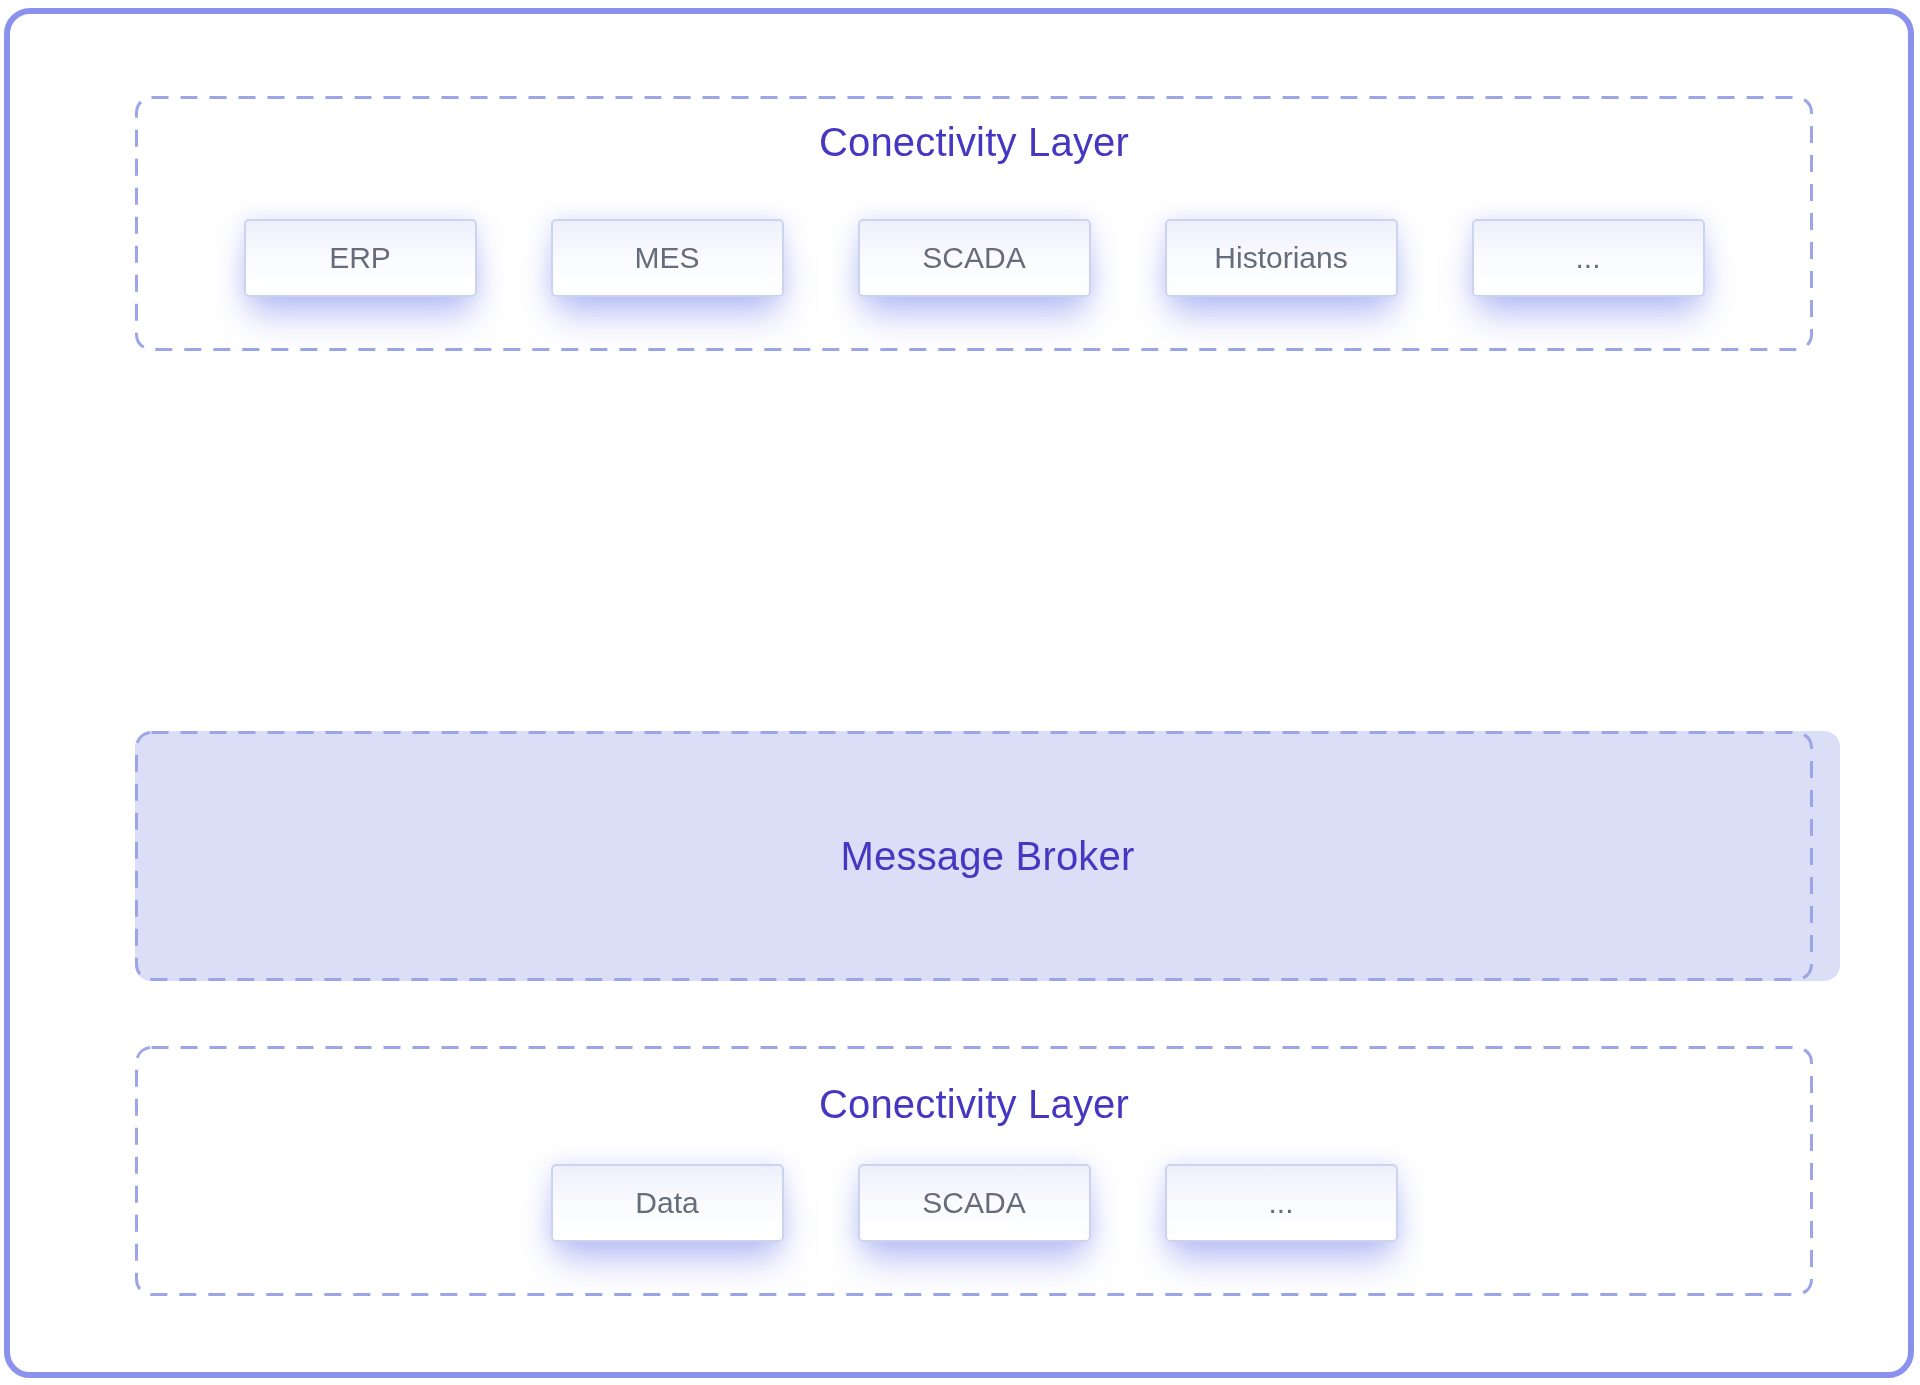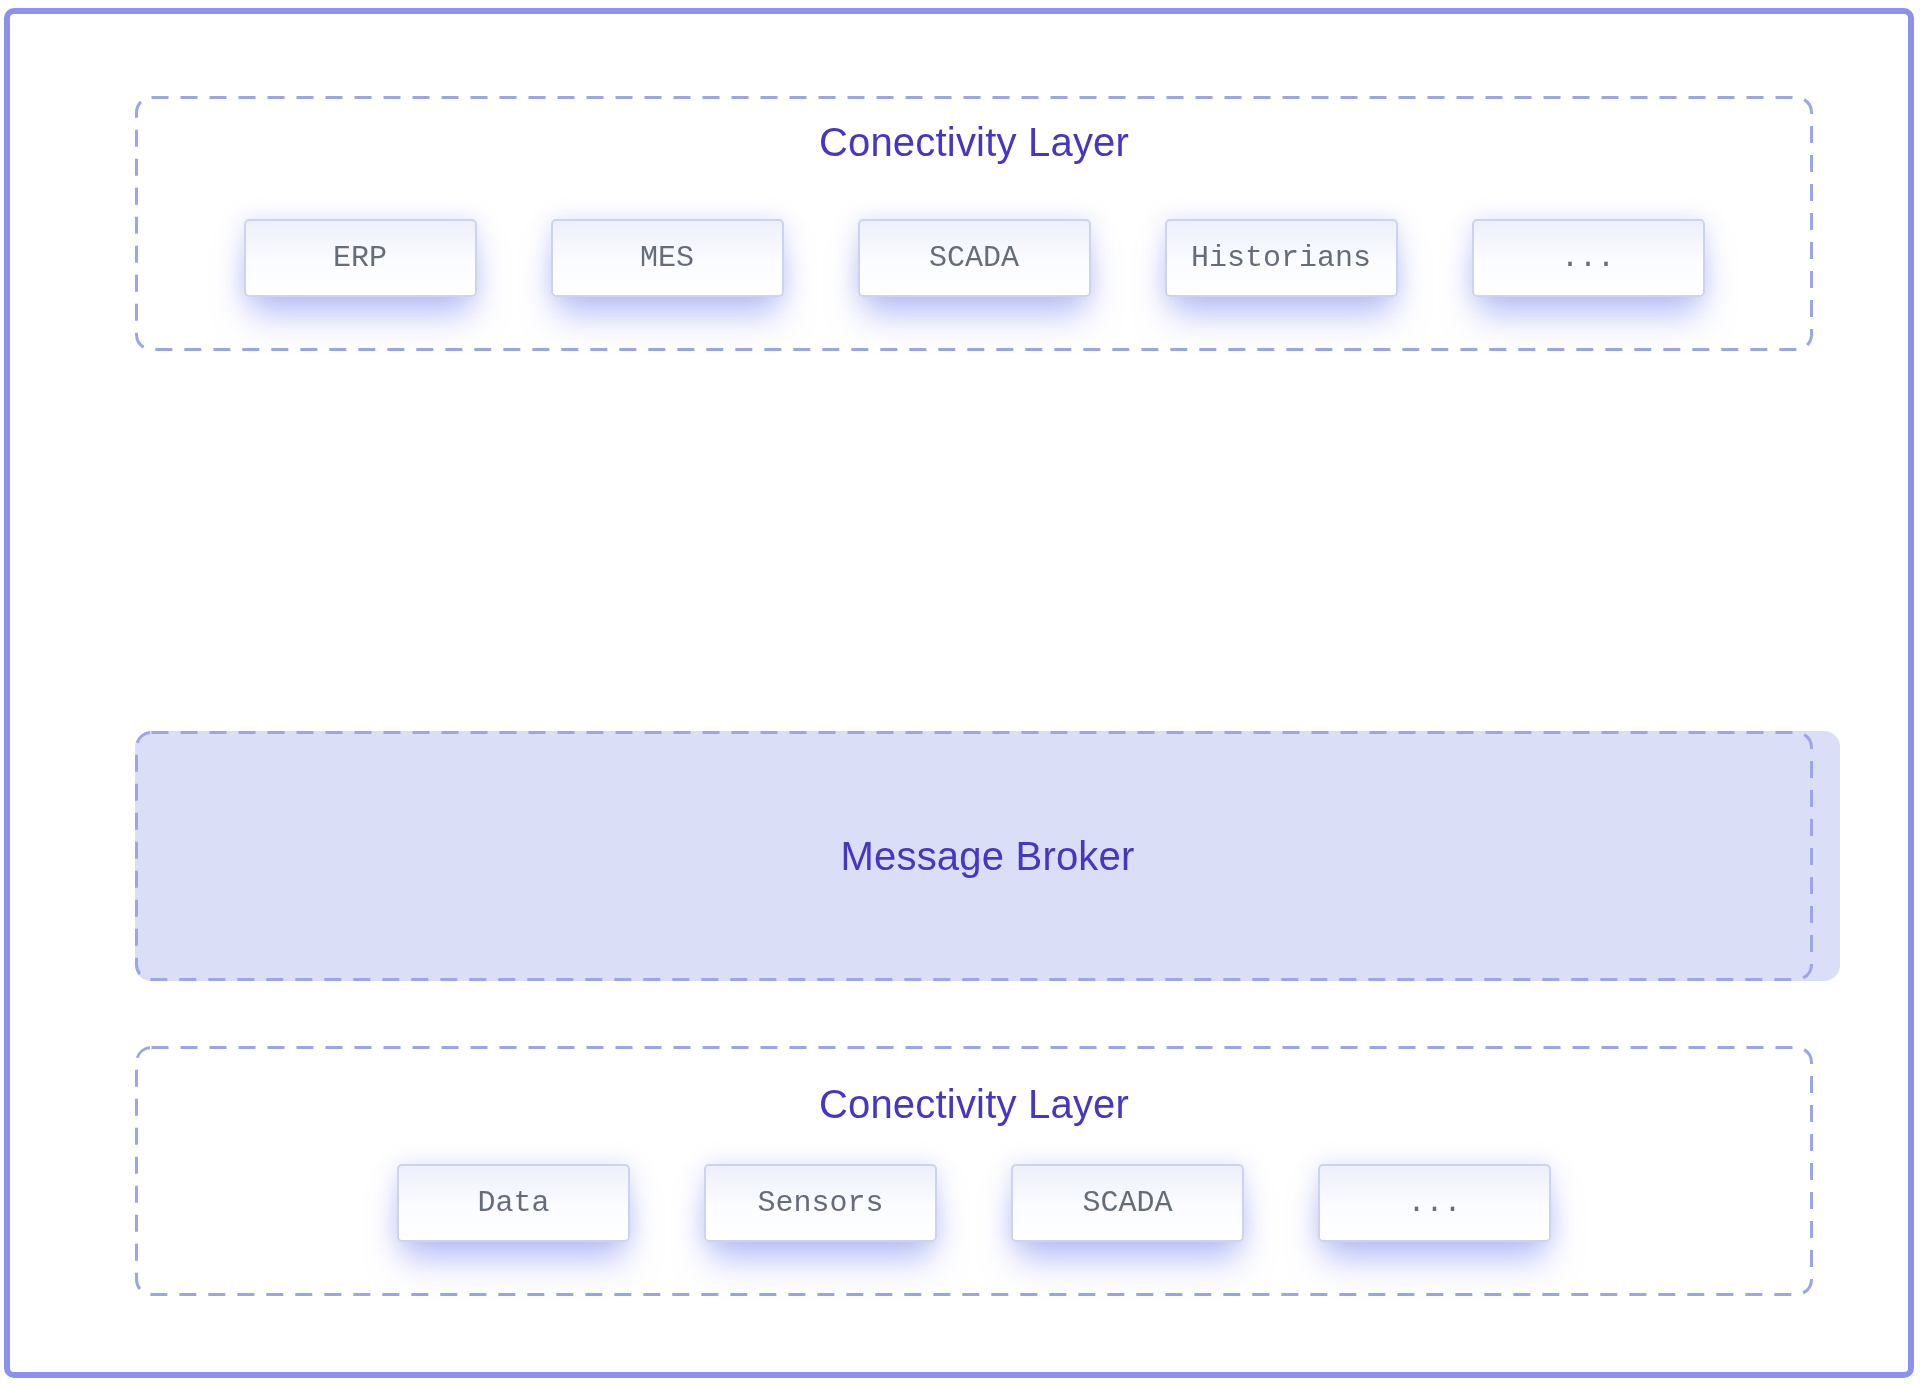--- a/index.html
+++ b/index.html
@@ -15,21 +15,21 @@
     font-family: "Liberation Sans", "DejaVu Sans", sans-serif;
   }
   
   .frame {
     position: absolute;
     left: 4px;
     top: 8px;
     right: 6px;
     bottom: 7px;
     border: 6px solid var(--frame-border, #8b92ee);
-    border-radius: 10px;
+    border-radius: 26px;
     background: #ffffff;
   }
   
   .layer {
     position: absolute;
     left: 125px;
     width: 1678px;
   }
   .layer .dash-svg {
     position: absolute;
@@ -60,21 +60,20 @@
     top: 50%;
     transform: translateY(-50%);
   }
   .box-row {
     position: absolute;
     left: 0;
     right: 0;
     display: flex;
     justify-content: center;
     gap: 74px;
-    font-family: Liberation Mono, monospace;
   }
   .box-row.row-top { top: 123px; }
   .box-row.row-bottom { top: 118px; }
   .node-box {
     box-sizing: border-box;
     width: 233px;
     height: 78px;
     display: flex;
     align-items: center;
     justify-content: center;
@@ -115,19 +114,18 @@
     <h2 class="layer-title center-pos">Message Broker</h2>
   </section>
 
   <section class="layer" style="top:1032px;height:250px;">
     <svg class="dash-svg" width="1678" height="250">
       <rect x="1.5" y="1.5" width="1675" height="247" rx="15" fill="none" stroke="var(--dashed-border)" stroke-width="3" stroke-dasharray="17 12"></rect>
     </svg>
     <h2 class="layer-title top-pos-2">Conectivity Layer</h2>
     <div class="box-row row-bottom">
         <div class="node-box">Data</div>
-        <div class="node-box">Sensors</div>
         <div class="node-box">SCADA</div>
         <div class="node-box">...</div>
       </div>
   </section>
 
 </div>
 
 </body></html>

